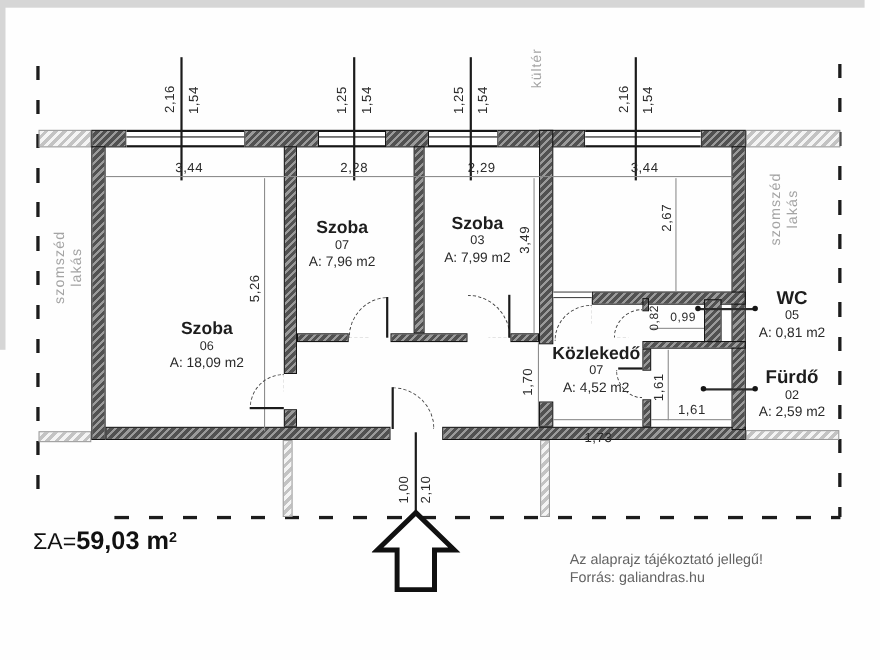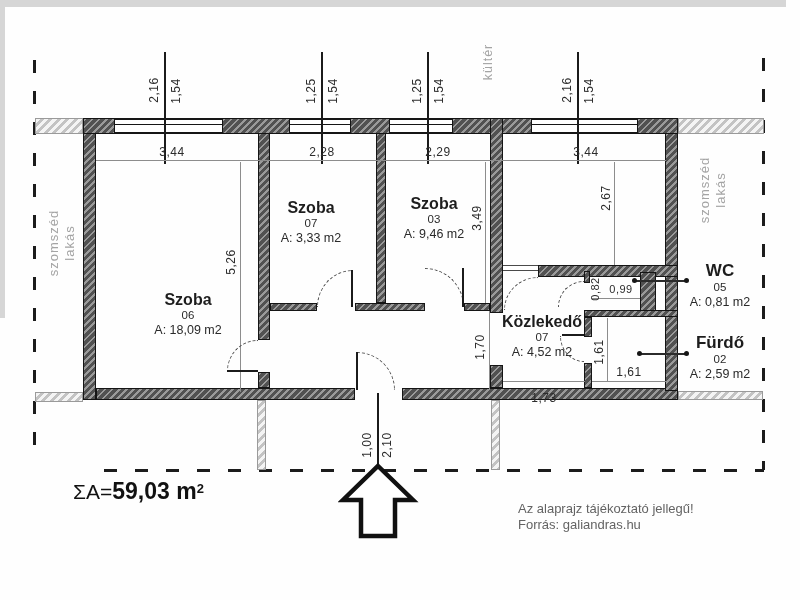--- a/index.html
+++ b/index.html
@@ -31,21 +31,21 @@
   .arc{position:absolute;box-sizing:border-box;}
   .arc-tl{border-top:1.5px dashed #4c4c4c;border-left:1.5px dashed #4c4c4c;border-top-left-radius:100% 100%;}
   .arc-tr{border-top:1.5px dashed #4c4c4c;border-right:1.5px dashed #4c4c4c;border-top-right-radius:100% 100%;}
   .arc-bl{border-bottom:1.5px dashed #4c4c4c;border-left:1.5px dashed #4c4c4c;border-bottom-left-radius:100% 100%;}
   .dot{position:absolute;width:5px;height:5px;border-radius:50%;background:#161616;}
   .leader{position:absolute;height:1.5px;background:#2b2b2b;}
   .rot2{position:absolute;transform:translate(-50%,-50%) rotate(-90deg);text-align:center;
         font-size:13px;line-height:1.25;letter-spacing:1px;white-space:nowrap;}
   .notes{position:absolute;font-size:13px;color:#636363;line-height:1.3;}
   #total{position:absolute;left:30px;top:478px;white-space:nowrap;color:#111;}
-  #total .p1{font-size:21px;margin-left:43px;}
+  #total .p1{font-size:21px;}
   #total .p2{font-size:23px;font-weight:bold;}
   #total sup{font-size:13px;font-weight:bold;}
   .band{position:absolute;background:#d6d6d6;}
 </style>
 </head>
 <body>
 
 <div id="plan">
 
   <div class="band" style="left:0;top:0;width:786px;height:7px;"></div>
@@ -135,26 +135,26 @@
   <div class="dimh" style="left:629px;top:372px;">1,61</div>
 
   <div class="roomlbl" style="left:188px;top:314px;">
     <div class="rn">Szoba</div>
     <div class="rnum">06</div>
     <div class="rarea">A: 18,09 m2</div>
   </div>
   <div class="roomlbl" style="left:311px;top:222px;">
     <div class="rn">Szoba</div>
     <div class="rnum">07</div>
-    <div class="rarea">A: 3,33 m2</div>
+    <div class="rarea">A: 7,96 m2</div>
   </div>
   <div class="roomlbl" style="left:434px;top:218px;">
     <div class="rn">Szoba</div>
     <div class="rnum">03</div>
-    <div class="rarea">A: 9,46 m2</div>
+    <div class="rarea">A: 7,99 m2</div>
   </div>
   <div class="roomlbl" style="left:542px;top:336px;font-size:14px;">
     <div class="rn">Közlekedő</div>
     <div class="rnum">07</div>
     <div class="rarea">A: 4,52 m2</div>
   </div>
   <div class="roomlbl big" style="left:720px;top:286px;">
     <div class="rn">WC</div>
     <div class="rnum">05</div>
     <div class="rarea">A: 0,81 m2</div>

